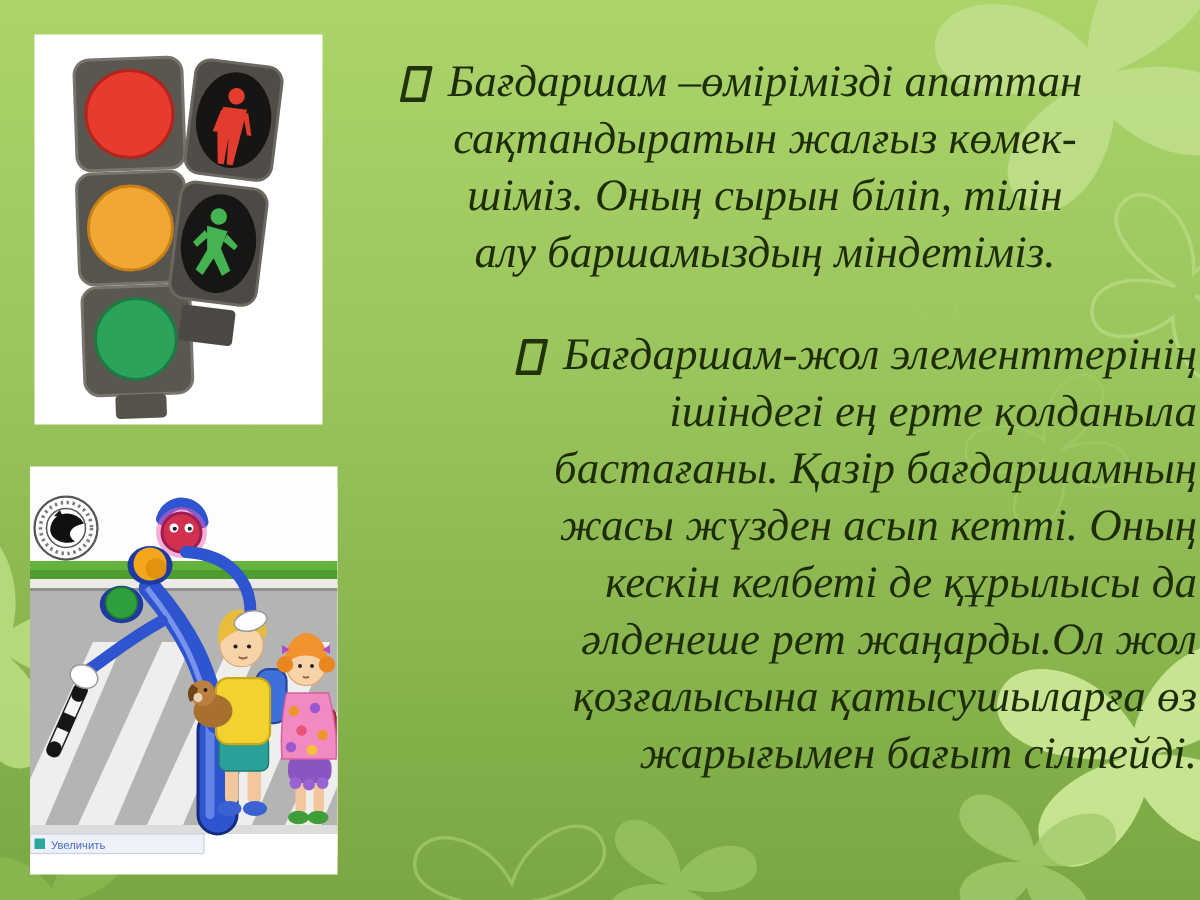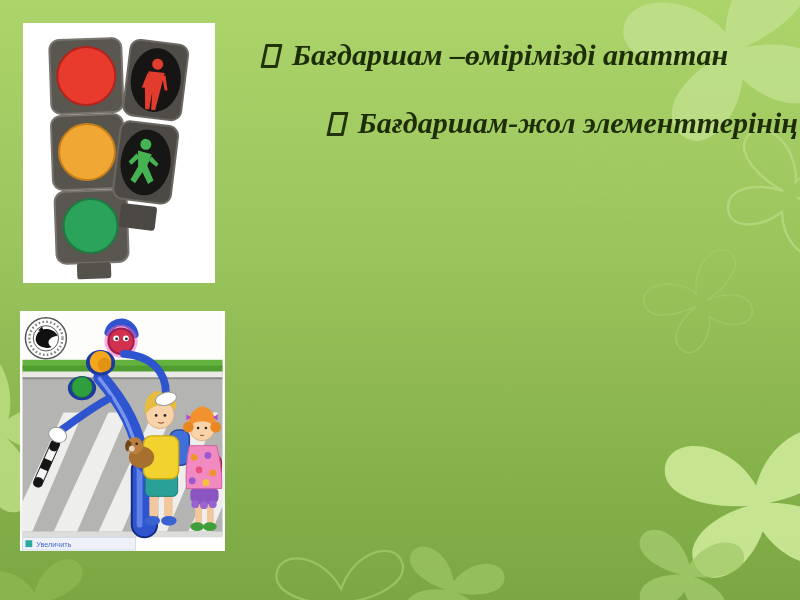--- a/index.html
+++ b/index.html
@@ -4,24 +4,24 @@
 <style>
   html,body{margin:0;padding:0;background:#222;}
   .slide{
     position:relative;width:800px;height:600px;overflow:hidden;
     background:linear-gradient(180deg,#acd46b 0%,#9ac45c 42%,#7aa742 100%);
     font-family:"Liberation Serif","DejaVu Serif",serif;
   }
   .decor{position:absolute;left:0;top:0;width:800px;height:600px;pointer-events:none;}
   .photo{position:absolute;left:23px;top:23px;width:192px;height:260px;background:#ffffff;margin:0;}
   .photo svg,.cartoon svg{display:block;width:100%;height:100%;}
-  .cartoon{position:absolute;left:20px;top:311px;width:205px;height:240px;background:#ffffff;margin:0;}
+  .cartoon{position:absolute;left:20px;top:311px;width:205px;height:272px;background:#ffffff;margin:0;}
   .textblock{
     position:absolute;left:222px;top:36px;width:576px;
-    color:#1e2d08;font-weight:bold;font-style:italic;
+    color:#1e2d08;font-weight:normal;font-style:italic;
     font-size:30px;line-height:38px;text-align:center;
   }
   .para{margin:0;}
   .para + .para{margin-top:30px;text-align:right;}
   .rest{white-space:pre-line;}
   .l1wrap{position:relative;display:inline-block;}
   .bullet{
     position:absolute;right:100%;margin-right:12px;top:8px;
     width:11px;height:18px;border:3px solid #223309;border-radius:1px;
     transform:skewX(-12deg);
@@ -217,24 +217,34 @@
   </figure>
 
   <div class="textblock">
     <div class="para">
       <div>
         <span class="l1wrap">
           <span class="bullet"></span>
           <span>Бағдаршам –өмірімізді апаттан</span>
         </span>
       </div>
+      <div class="rest">сақтандыратын жалғыз көмек-
+шіміз. Оның  сырын біліп, тілін
+алу баршамыздың міндетіміз.</div>
     </div>
     <div class="para">
       <div>
         <span class="l1wrap">
           <span class="bullet"></span>
           <span>Бағдаршам-жол элементтерінің</span>
         </span>
       </div>
+      <div class="rest">ішіндегі ең ерте қолданыла
+бастағаны. Қазір бағдаршамның
+жасы жүзден асып кетті. Оның
+кескін келбеті де құрылысы да
+әлденеше рет жаңарды.Ол жол
+қозғалысына қатысушыларға өз
+жарығымен бағыт сілтейді.</div>
     </div>
   </div>
 
 </div>
 
 </body></html>

